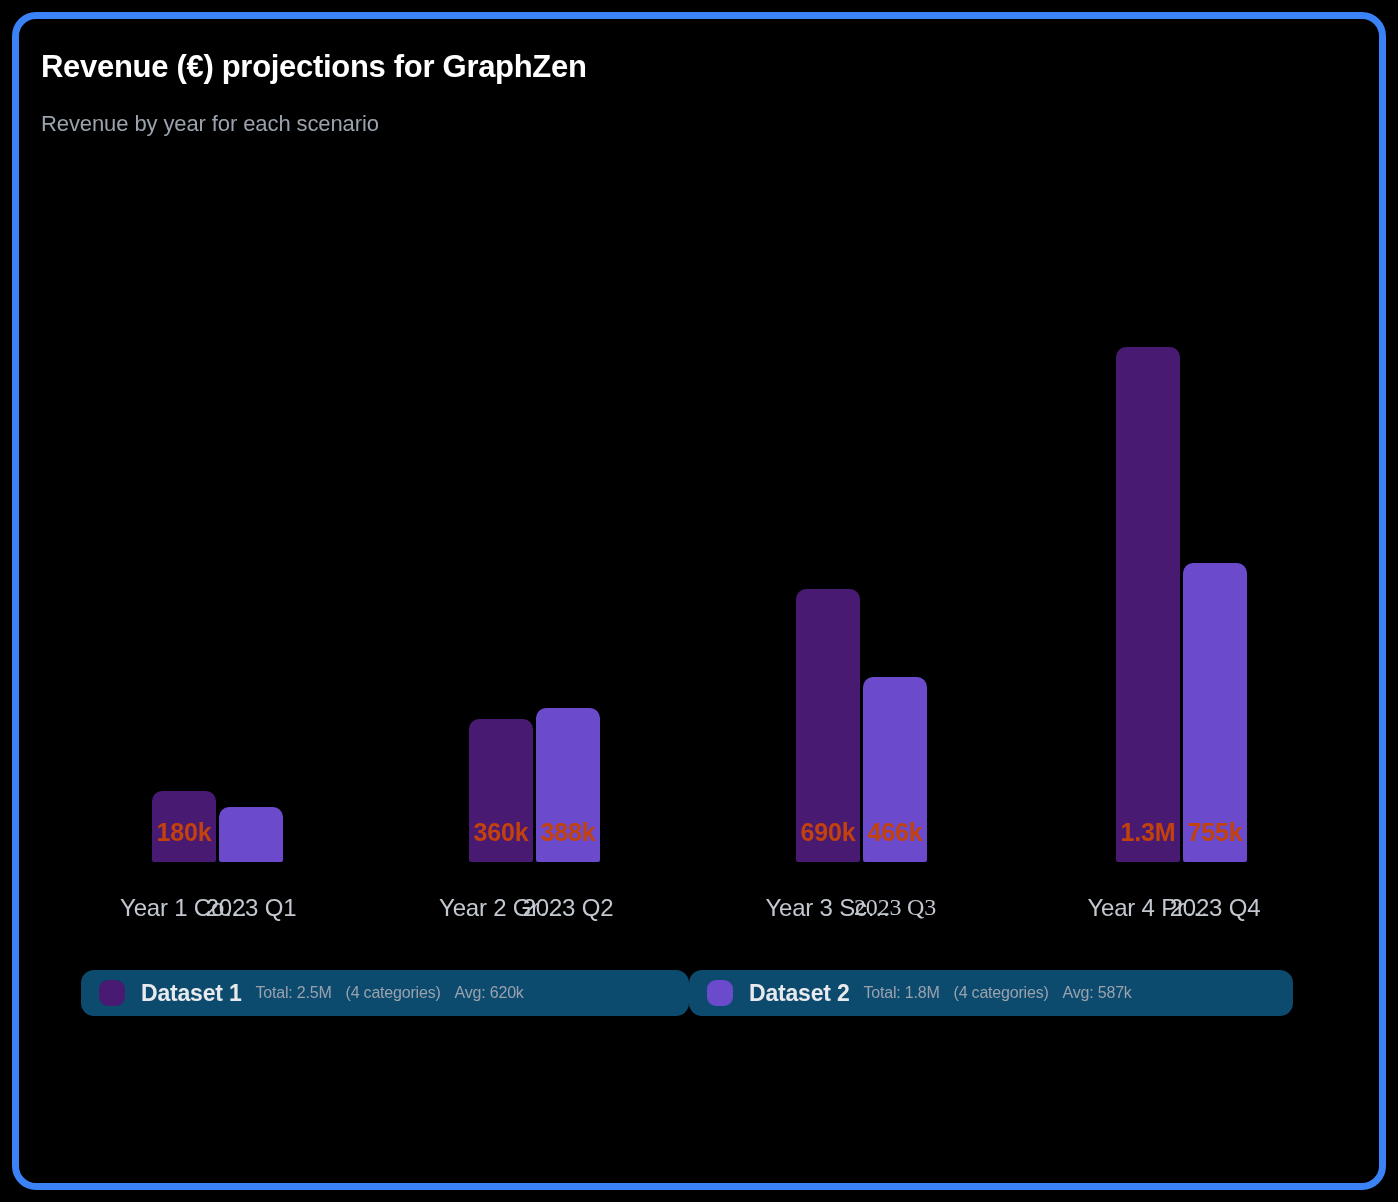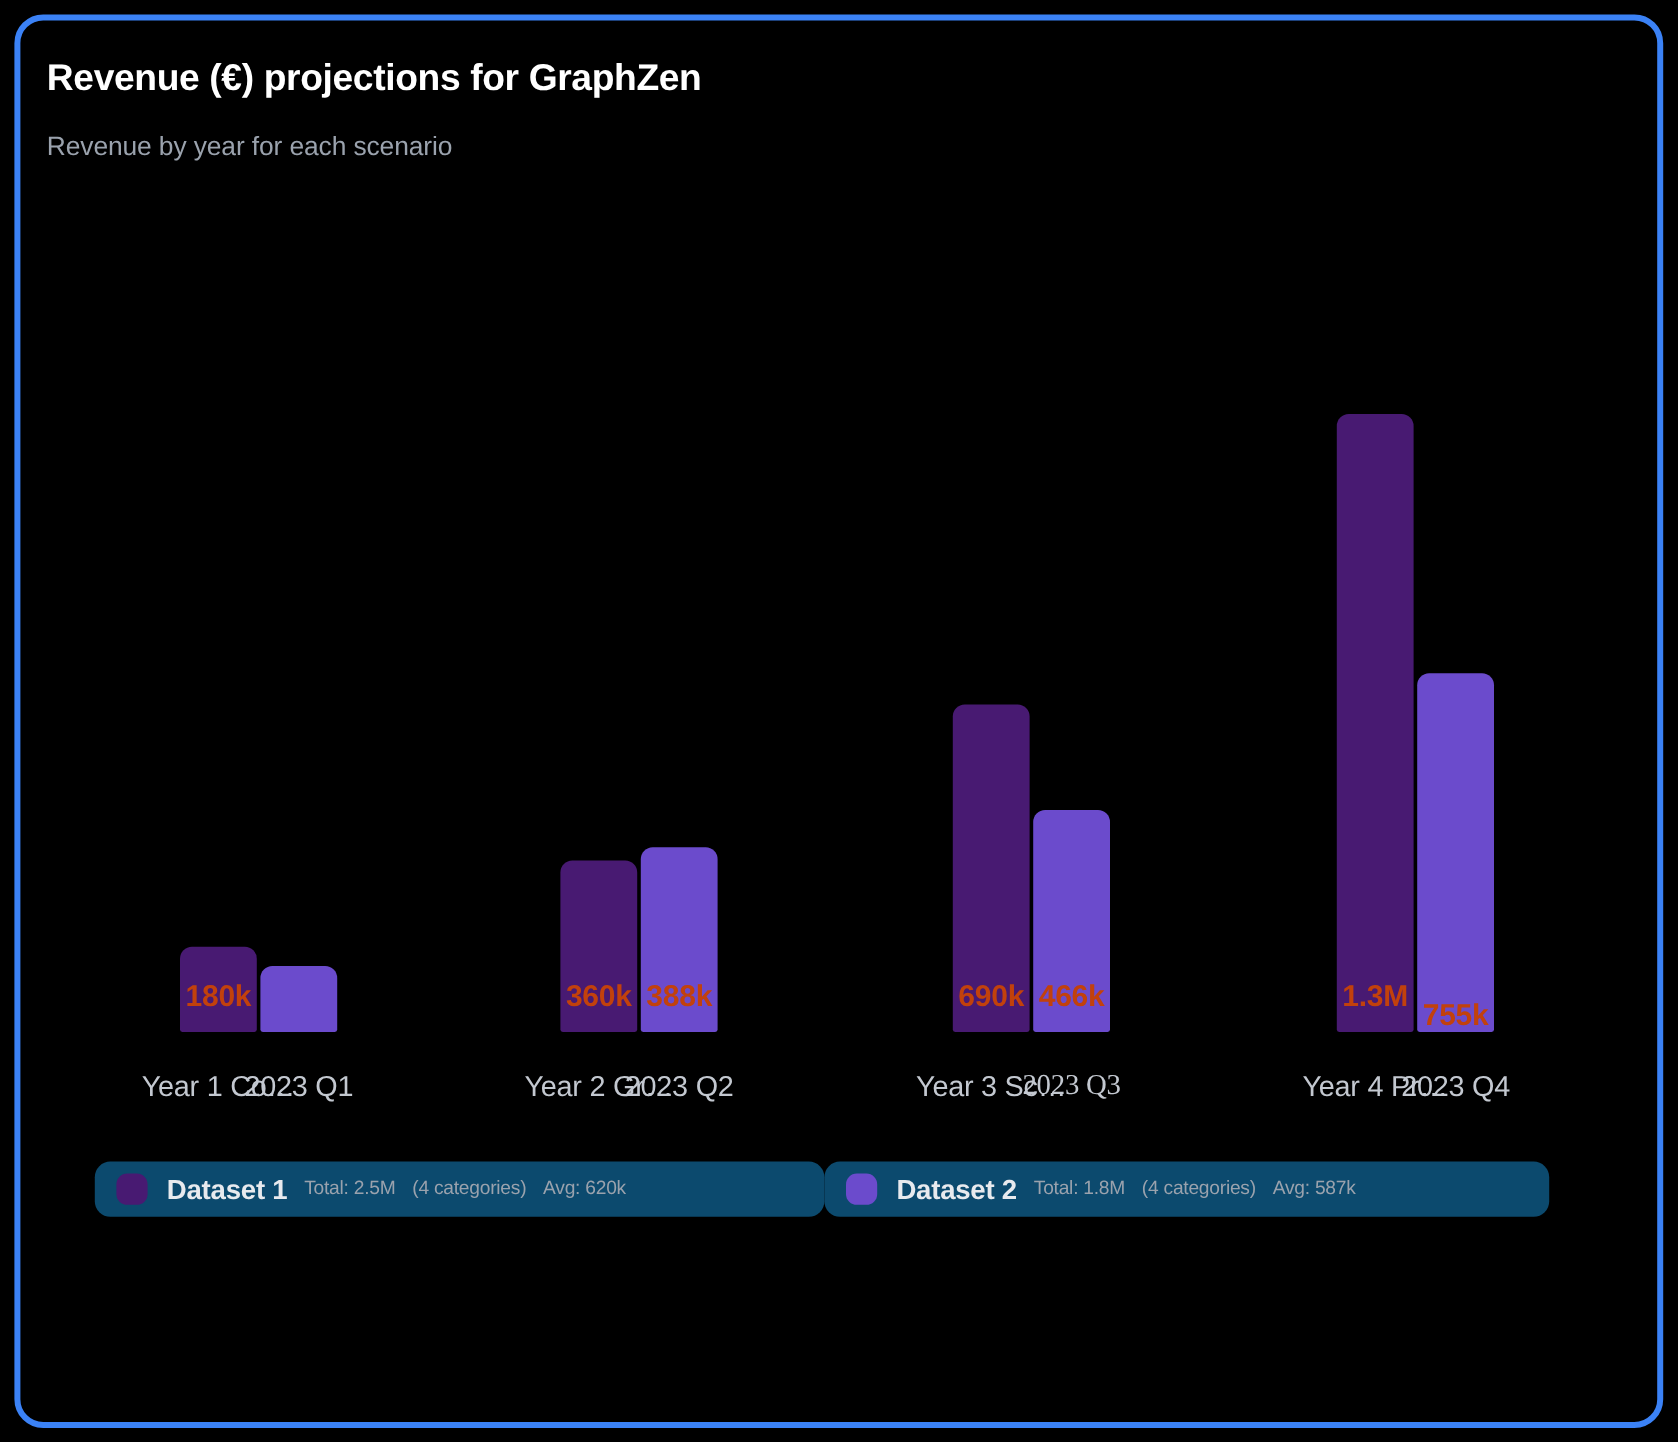--- a/index.html
+++ b/index.html
@@ -4,21 +4,21 @@
 <style>
   html,body{margin:0;padding:0;background:#000;}
   body{width:1398px;height:1202px;overflow:hidden;
        font-family:"Liberation Sans",sans-serif;
        -webkit-font-smoothing:antialiased;}
 
   #card{
     position:absolute;left:12px;top:12px;
     width:1374px;height:1178px;
     background:#000000;
-    border:5px solid #3b82f6;
+    border:7px solid #3b82f6;
     border-radius:24px;
     box-sizing:border-box;
     overflow:hidden;
   }
 
   #title{
     position:absolute;left:22px;top:30px;
     font-size:31px;font-weight:700;color:#ffffff;
     letter-spacing:-0.3px;white-space:nowrap;
   }
@@ -98,21 +98,21 @@
       <div class="bar" style="left: 777px; top: 570px; width: 64px; height: 273px; background: rgb(72, 26, 114);"></div>
       <div class="bar-label" style="left: 771px; width: 76px; top: 799px; text-align: center;">690k</div>
       <div class="bar" style="left: 1097px; top: 328px; width: 64px; height: 515px; background: rgb(72, 26, 114);"></div>
       <div class="bar-label" style="left: 1091px; width: 76px; top: 799px;">1.3M</div>
       <div class="bar" style="left: 200px; top: 788px; width: 64px; height: 55px; background: rgb(107, 75, 204);"></div>
       <div class="bar" style="left: 517px; top: 689px; width: 64px; height: 154px; background: rgb(107, 75, 204);"></div>
       <div class="bar-label" style="left: 511px; width: 76px; top: 799px;">388k</div>
       <div class="bar" style="left: 844px; top: 658px; width: 64px; height: 185px; background: rgb(107, 75, 204);"></div>
       <div class="bar-label" style="left: 838px; width: 76px; top: 799px; text-align: center;">466k</div>
       <div class="bar" style="left: 1164px; top: 544px; width: 64px; height: 299px; background: rgb(107, 75, 204);"></div>
-      <div class="bar-label" style="left: 1158px; width: 76px; top: 799px; margin-top: 16px;">755k</div>
+      <div class="bar-label" style="left: 1158px; width: 76px; top: 799px;">755k</div>
       <div class="cat-label" style="left: 85px; width: 160px; top: 875px;">Year 1 Co…</div>
       <div class="cat-label" style="left: 152px; width: 160px; top: 875px;">2023 Q1</div>
       <div class="cat-label" style="left: 402px; width: 160px; top: 875px;">Year 2 Gr…</div>
       <div class="cat-label" style="left: 469px; width: 160px; top: 875px;">2023 Q2</div>
       <div class="cat-label" style="left: 729px; width: 160px; top: 875px;">Year 3 Sc…</div>
       <div class="cat-label" style="left: 796px; width: 160px; top: 875px; font-family: Liberation Serif, serif;">2023 Q3</div>
       <div class="cat-label" style="left: 1049px; width: 160px; top: 875px;">Year 4 Pr…</div>
       <div class="cat-label" style="left: 1116px; width: 160px; top: 875px;">2023 Q4</div>
     </div>
 

